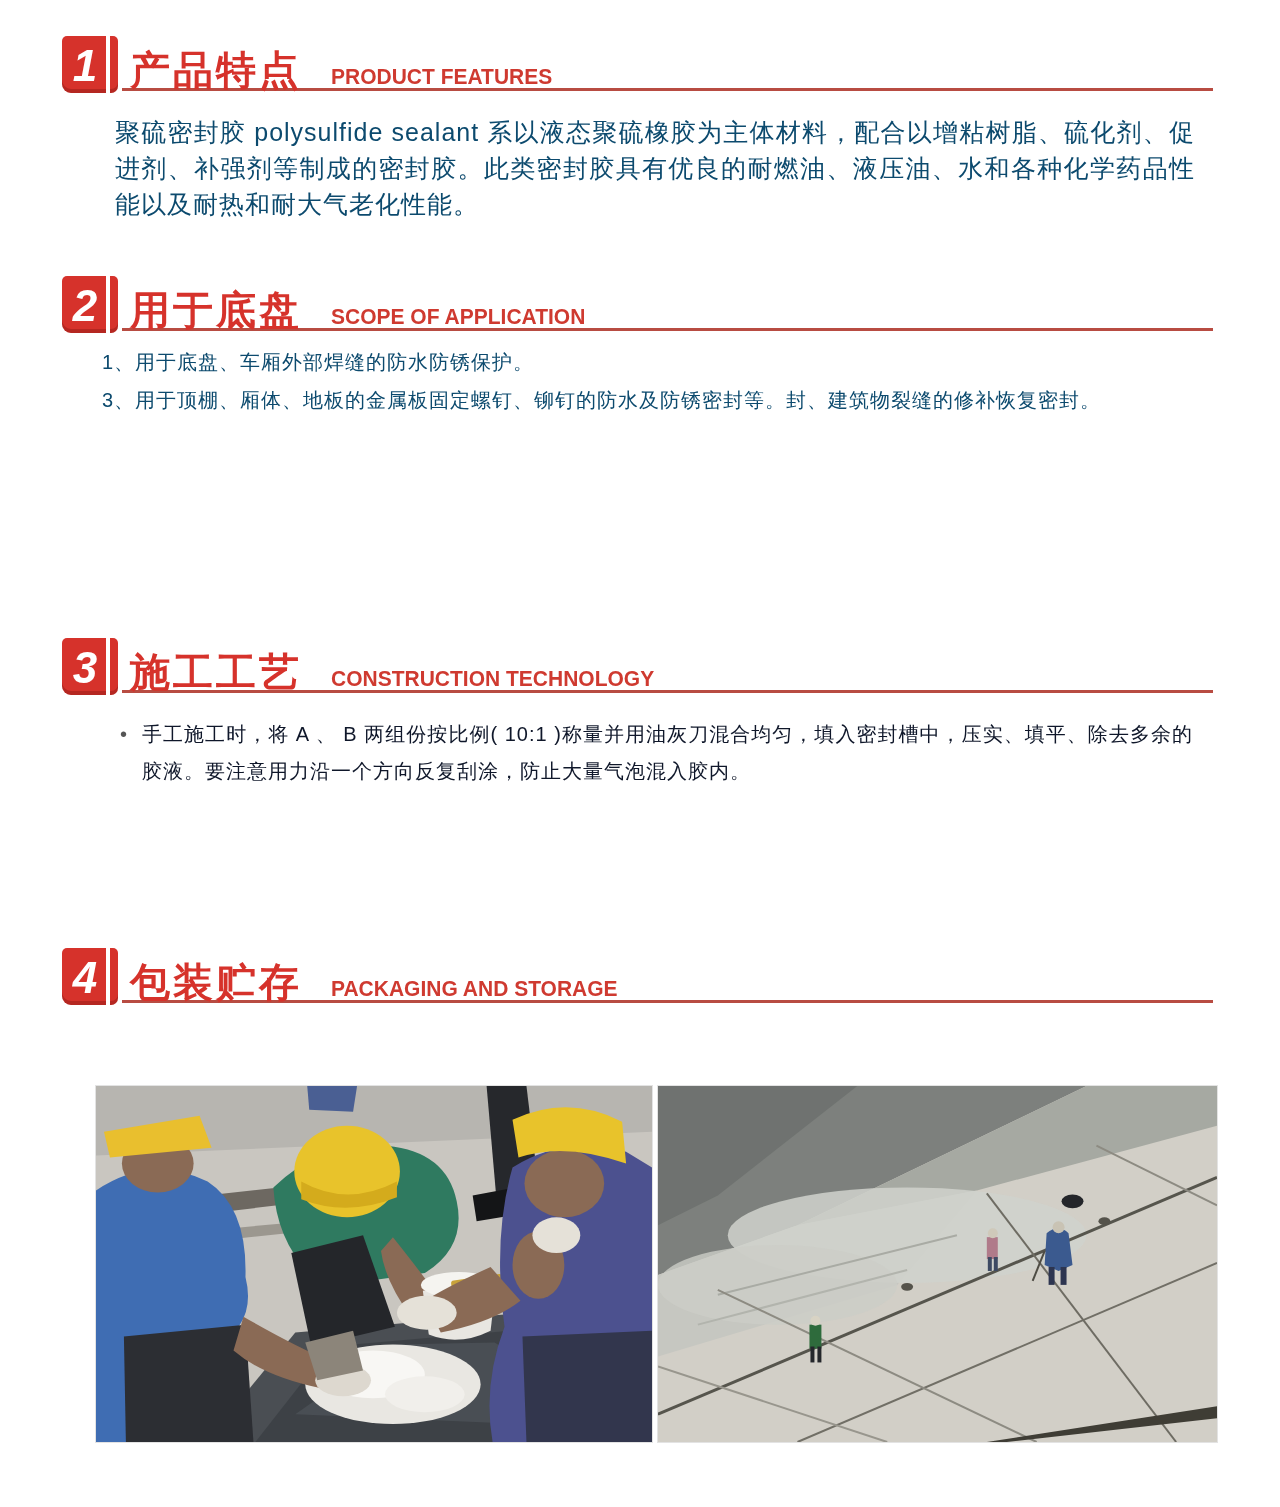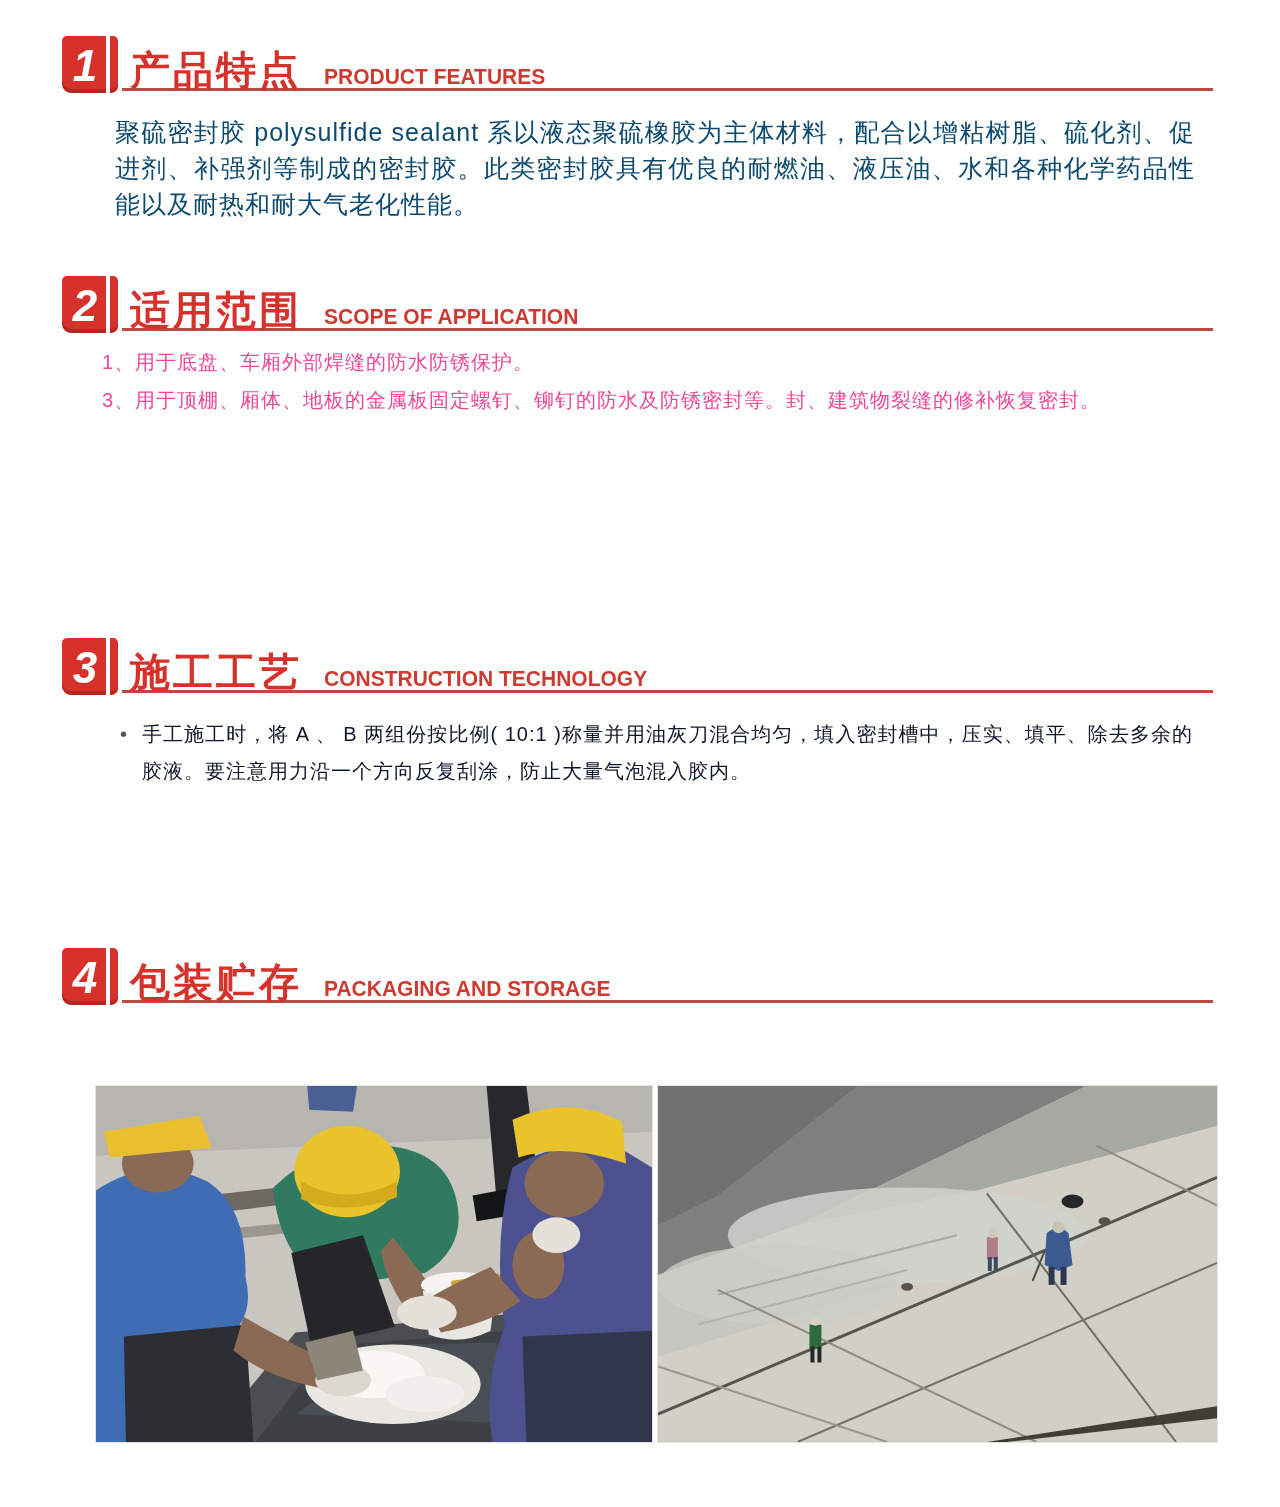--- a/index.html
+++ b/index.html
@@ -25,39 +25,39 @@
   .badge::after {
     content:""; position:absolute; top:0; bottom:0; right:8px; width:4px;
     background:#ffffff;
   }
   .badge .num {
     position:absolute; left:0; right:10px; top:2px; bottom:0;
     display:flex; align-items:center; justify-content:center;
     color:#fff; font-size:44px; font-weight:700; font-style:italic;
   }
   .htext {
-    position:absolute; left:68px; bottom:4px; display:flex; align-items:flex-end; gap:22px;
+    position:absolute; left:68px; bottom:4px; display:flex; align-items:flex-end; gap:29px;
     white-space:nowrap;
   }
   .cn { color:#d6322b; font-size:40px; font-weight:900; letter-spacing:3px; line-height:1; }
   .en { color:#cf3a30; font-size:21px; font-weight:700; letter-spacing:0px; line-height:1; padding-bottom:3px; transform:scaleY(1.08); transform-origin:bottom; }
 
   
   .body-par {
     margin:20px 0 0 53px; width:1080px;
     color:#0c4a6e; font-size:25px; line-height:36px; letter-spacing:1px;
     text-align:justify;
   }
   .lead {
     margin:16px 0 0 53px; width:1080px;
     color:#262626; font-size:20.5px; font-weight:700; line-height:37px; letter-spacing:1px;
   }
   .num-list { margin:10px 0 0 40px; width:1090px; list-style:none; }
   .num-list li {
-    color:#ec4899; font-size:20px; line-height:36px; letter-spacing:1px; margin-top:2px;
+    color:#0c4a6e; font-size:20px; line-height:36px; letter-spacing:1px; margin-top:2px;
   }
   .bullets { margin:20px 0 0 56px; width:1075px; list-style:none; }
   .bullets li {
     position:relative; padding-left:24px;
     color:#0f172a; font-size:20px; line-height:37px; letter-spacing:1px; text-align:justify;
   }
   .bullets li::before {
     content:"•"; position:absolute; left:2px; top:0; color:#555; font-size:20px;
   }
 
@@ -87,21 +87,21 @@
     <p class="body-par">聚硫密封胶 polysulfide sealant 系以液态聚硫橡胶为主体材料，配合以增粘树脂、硫化剂、促进剂、补强剂等制成的密封胶。此类密封胶具有优良的耐燃油、液压油、水和各种化学药品性能以及耐热和耐大气老化性能。</p>
   </section>
 
   <section class="sec" style="top:276px;">
     <div class="sec-head">
       <div class="rule"></div>
       <div class="badge">
         <span class="num">2</span>
       </div>
       <div class="htext">
-        <span class="cn">适用范围</span>
+        <span class="cn">用于底盘</span>
         <span class="en">SCOPE OF APPLICATION</span>
       </div>
     </div>
     <ul class="num-list">
       <li>1、用于底盘、车厢外部焊缝的防水防锈保护。</li>
       <li>3、用于顶棚、厢体、地板的金属板固定螺钉、铆钉的防水及防锈密封等。封、建筑物裂缝的修补恢复密封。</li>
     </ul>
   </section>
 
   <section class="sec" style="top:638px;">

